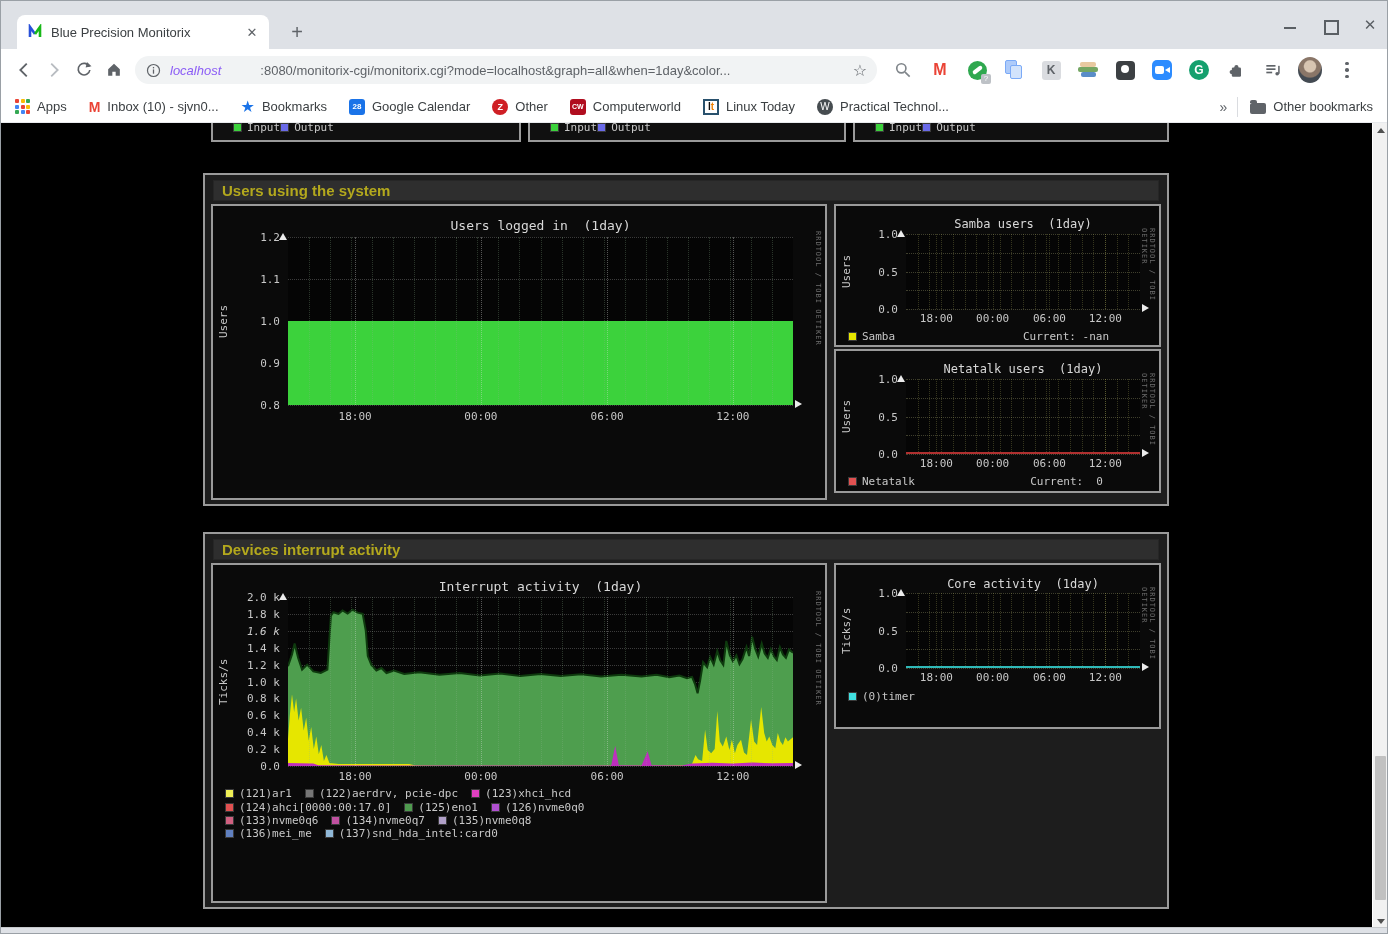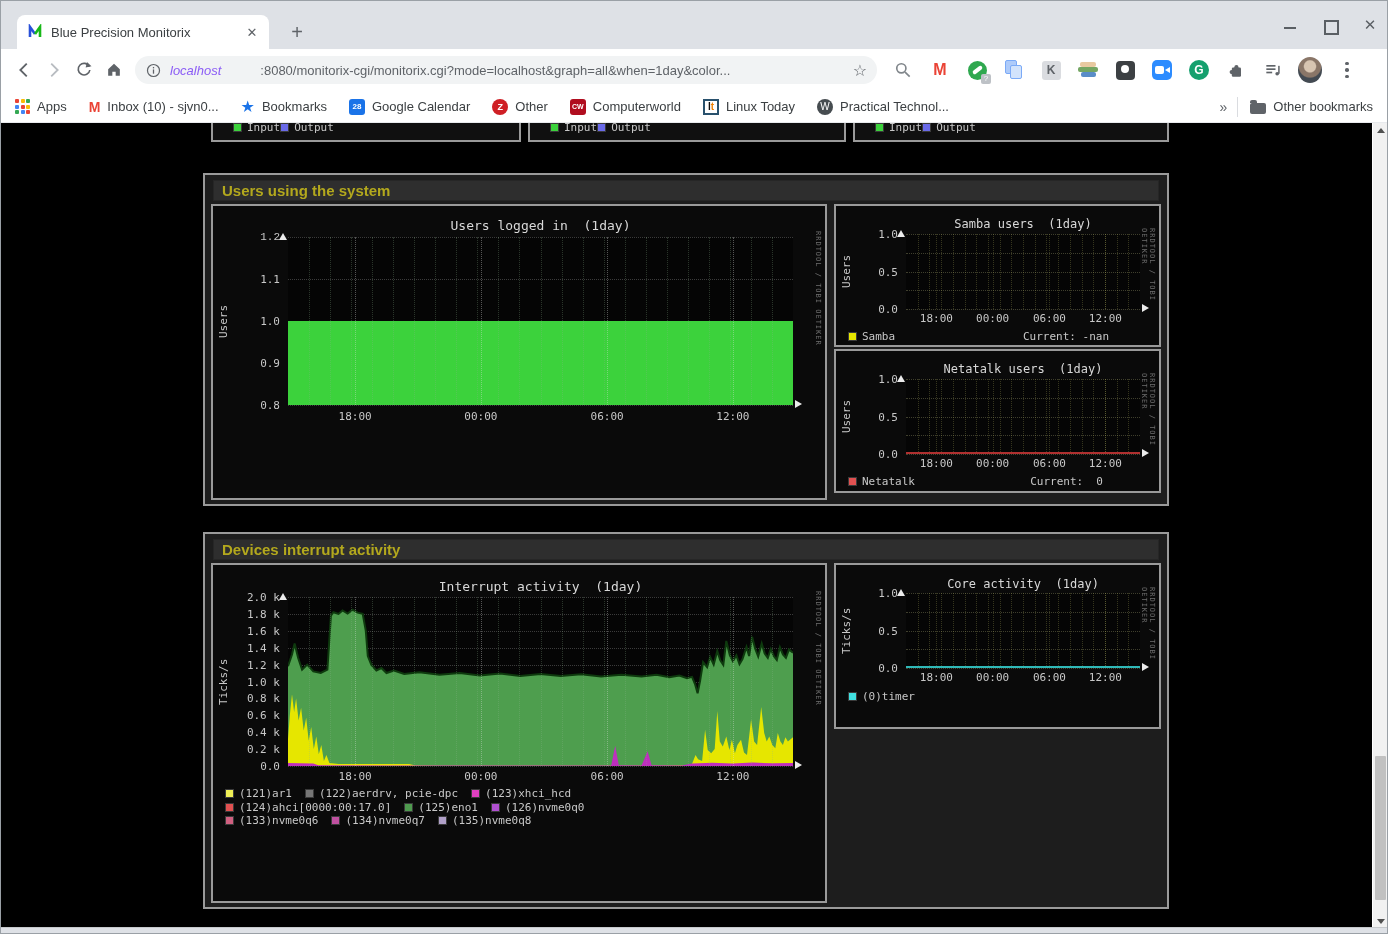--- a/index.html
+++ b/index.html
@@ -344,21 +344,21 @@
       </div>
     </div>
 
     <div class="section" style="top:50px;height:333px;">
       <div class="sec-header">
         <span>Users using the system</span>
         </div>
       <div class="panel" style="left:6px;top:29px;width:616px;height:296px;">
           <div class="chart-title" style="left: 75px; width: 505px; top: 12px;">Users logged in  (1day)</div>
           <div class="ylab" style="left: 4px; top: 31px; height: 168px;">Users</div>
-          <div class="ytick" style="left: 0px; width: 67px; top: 25px; font-family: Liberation Mono, monospace;">1.2</div>
+          <div class="ytick" style="left: 0px; width: 67px; top: 25px;">1.2</div>
           <div class="ytick" style="left: 0px; width: 67px; top: 67px;">1.1</div>
           <div class="ytick" style="left: 0px; width: 67px; top: 109px;">1.0</div>
           <div class="ytick" style="left: 0px; width: 67px; top: 151px;">0.9</div>
           <div class="ytick" style="left: 0px; width: 67px; top: 193px;">0.8</div>
           <div class="plot" style="left: 75px; top: 31px; width: 505px; height: 168px;">
             <div class="gline-h" style="top: 0px;"></div>
             <div class="gline-h" style="top: 42px;"></div>
             <div class="gline-h" style="top: 84px;"></div>
             <div class="gline-h" style="top: 126px;"></div>
             <div class="gline-h" style="top: 168px;"></div>
@@ -506,21 +506,21 @@
 
     <div class="section" style="top:409px;height:377px;">
       <div class="sec-header">
         <span>Devices interrupt activity</span>
         </div>
       <div class="panel" style="left:6px;top:29px;width:616px;height:340px;">
           <div class="chart-title" style="left: 75px; width: 505px; top: 14px;">Interrupt activity  (1day)</div>
           <div class="ylab" style="left: 4px; top: 32px; height: 169px;">Ticks/s</div>
           <div class="ytick" style="left: 0px; width: 67px; top: 26px;">2.0 k</div>
           <div class="ytick" style="left: 0px; width: 67px; top: 42.9px;">1.8 k</div>
-          <div class="ytick" style="left: 0px; width: 67px; top: 59.8px;">1.6 k</div>
+          <div class="ytick" style="left: 0px; width: 67px; top: 59.8px; font-style: italic;">1.6 k</div>
           <div class="ytick" style="left: 0px; width: 67px; top: 76.7px;">1.4 k</div>
           <div class="ytick" style="left: 0px; width: 67px; top: 93.6px;">1.2 k</div>
           <div class="ytick" style="left: 0px; width: 67px; top: 110.5px;">1.0 k</div>
           <div class="ytick" style="left: 0px; width: 67px; top: 127.4px;">0.8 k</div>
           <div class="ytick" style="left: 0px; width: 67px; top: 144.3px;">0.6 k</div>
           <div class="ytick" style="left: 0px; width: 67px; top: 161.2px;">0.4 k</div>
           <div class="ytick" style="left: 0px; width: 67px; top: 178.1px;">0.2 k</div>
           <div class="ytick" style="left: 0px; width: 67px; top: 195px;">0.0</div>
           <div class="plot" style="left: 75px; top: 32px; width: 505px; height: 169px;">
             <div class="gline-h" style="top: 0px;"></div>
@@ -584,20 +584,24 @@
             <div class="leg-row" style="height: 13.4px;">
               <div class="leg-item"><div class="sw" style="background: rgb(224, 80, 80);"></div><span>(124)ahci[0000:00:17.0]</span></div>
               <div class="leg-item"><div class="sw" style="background: rgb(78, 154, 78);"></div><span>(125)eno1</span></div>
               <div class="leg-item"><div class="sw" style="background: rgb(176, 80, 208);"></div><span>(126)nvme0q0</span></div>
             </div>
             <div class="leg-row" style="height: 13.4px;">
               <div class="leg-item"><div class="sw" style="background: rgb(208, 96, 128);"></div><span>(133)nvme0q6</span></div>
               <div class="leg-item"><div class="sw" style="background: rgb(192, 80, 160);"></div><span>(134)nvme0q7</span></div>
               <div class="leg-item"><div class="sw" style="background: rgb(176, 160, 200);"></div><span>(135)nvme0q8</span></div>
             </div>
+            <div class="leg-row" style="height: 13.4px;">
+              <div class="leg-item"><div class="sw" style="background: rgb(96, 128, 192);"></div><span>(136)mei_me</span></div>
+              <div class="leg-item"><div class="sw" style="background: rgb(144, 184, 216);"></div><span>(137)snd_hda_intel:card0</span></div>
+            </div>
           </div>
         </div>
       <div class="panel small" style="left:629px;top:29px;width:327px;height:166px;">
           <div class="chart-title small-title" style="left: 70px; width: 234px; top: 12px;">Core activity  (1day)</div>
           <div class="ylab" style="left: 4px; top: 28px; height: 75px;">Ticks/s</div>
           <div class="ytick" style="left: 0px; width: 62px; top: 22px;">1.0</div>
           <div class="ytick" style="left: 0px; width: 62px; top: 59.5px;">0.5</div>
           <div class="ytick" style="left: 0px; width: 62px; top: 97px;">0.0</div>
           <div class="plot" style="left: 70px; top: 28px; width: 234px; height: 75px;">
             <div class="gline-h" style="top: 0px;"></div>

